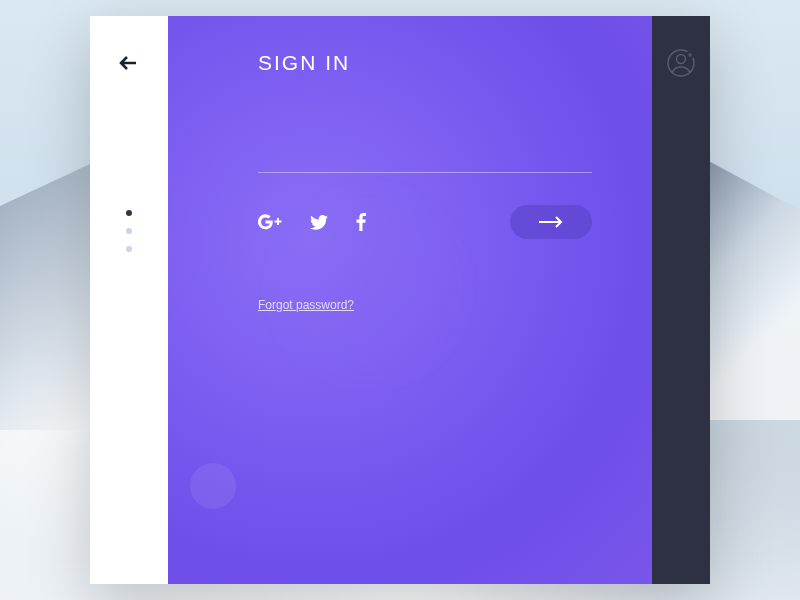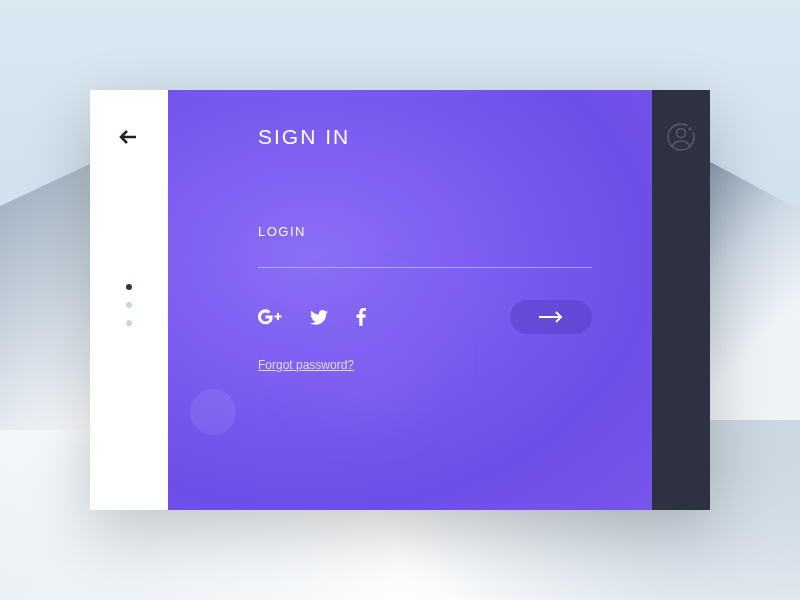--- a/index.html
+++ b/index.html
@@ -45,21 +45,21 @@
       top: 150px;
       width: 200px;
       height: 280px;
       background: linear-gradient(135deg, #718096 0%, #cbd5e0 50%, #fff 80%);
       clip-path: polygon(0 20%, 60% 0, 100% 100%, 0 100%);
       opacity: 0.6;
     }
     .card {
       position: relative;
       width: 620px;
-      height: 420px;
+      height: 568px;
       display: flex;
       box-shadow: 0 20px 60px rgba(0,0,0,0.2);
     }
     .sidebar-left {
       width: 78px;
       background: #ffffff;
       display: flex;
       flex-direction: column;
       align-items: center;
       padding-top: 35px;
@@ -164,21 +164,21 @@
       height: 34px;
       border-radius: 17px;
       background: rgba(90,65,200,0.6);
       border: none;
       display: flex;
       align-items: center;
       justify-content: center;
       cursor: pointer;
     }
     .forgot-link {
-      margin-top: 24px;
+      margin-top: 59px;
       color: rgba(255,255,255,0.75);
       font-size: 12px;
       text-decoration: underline;
       cursor: pointer;
       display: inline-block;
     }
     .sidebar-right {
       width: 58px;
       background: #2d3142;
       display: flex;
@@ -211,21 +211,20 @@
       <div class="dot"></div>
     </div>
   </div>
 
   <div class="main-panel">
     <div class="ghost-circle"></div>
     <h1 class="title">SIGN IN</h1>
 
     <div class="form">
       <div class="field">
-        <label class="field-label">LOGIN</label>
         <input type="text" class="field-input" value="" style="">
       </div>
       
       <div class="actions">
         <div class="socials">
           <div class="social-icon">
             <svg width="24" height="16" viewBox="0 0 24 16">
               <path fill="#fff" d="M7.5 6.5v3h4.2c-.4 1.8-2 3-4.2 3-2.5 0-4.5-2-4.5-4.5s2-4.5 4.5-4.5c1.1 0 2.1.4 2.9 1.1l2.1-2.1C11.1.9 9.4.2 7.5.2 3.4.2 0 3.6 0 7.7s3.4 7.5 7.5 7.5c4.3 0 7.2-3 7.2-7.3 0-.5 0-.9-.1-1.4H7.5zM21 6.5V4h-2v2.5h-2.5v2H19V11h2V8.5h2.5v-2H21z"></path>
             </svg>
           </div>

